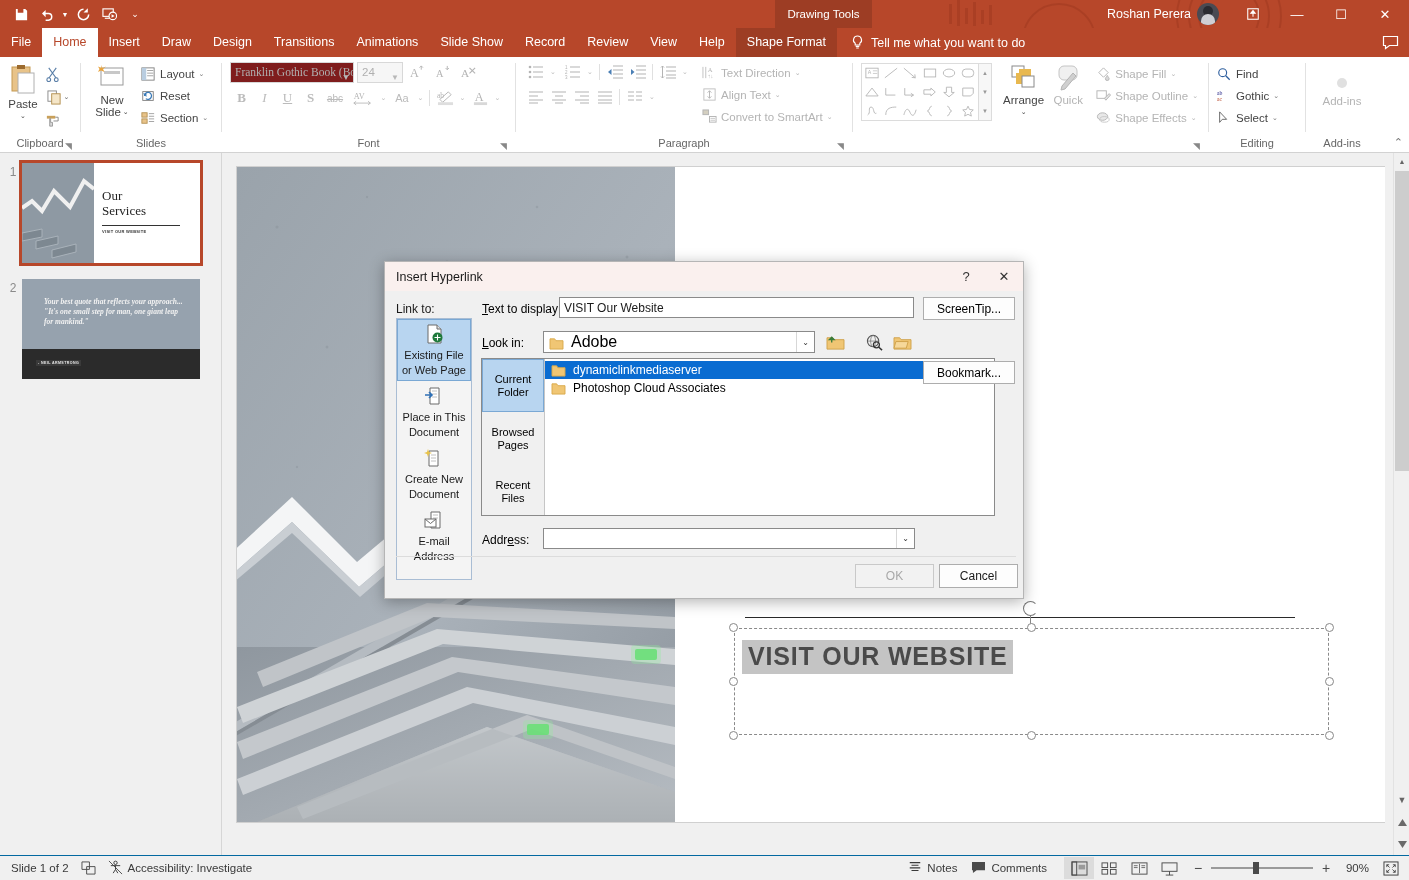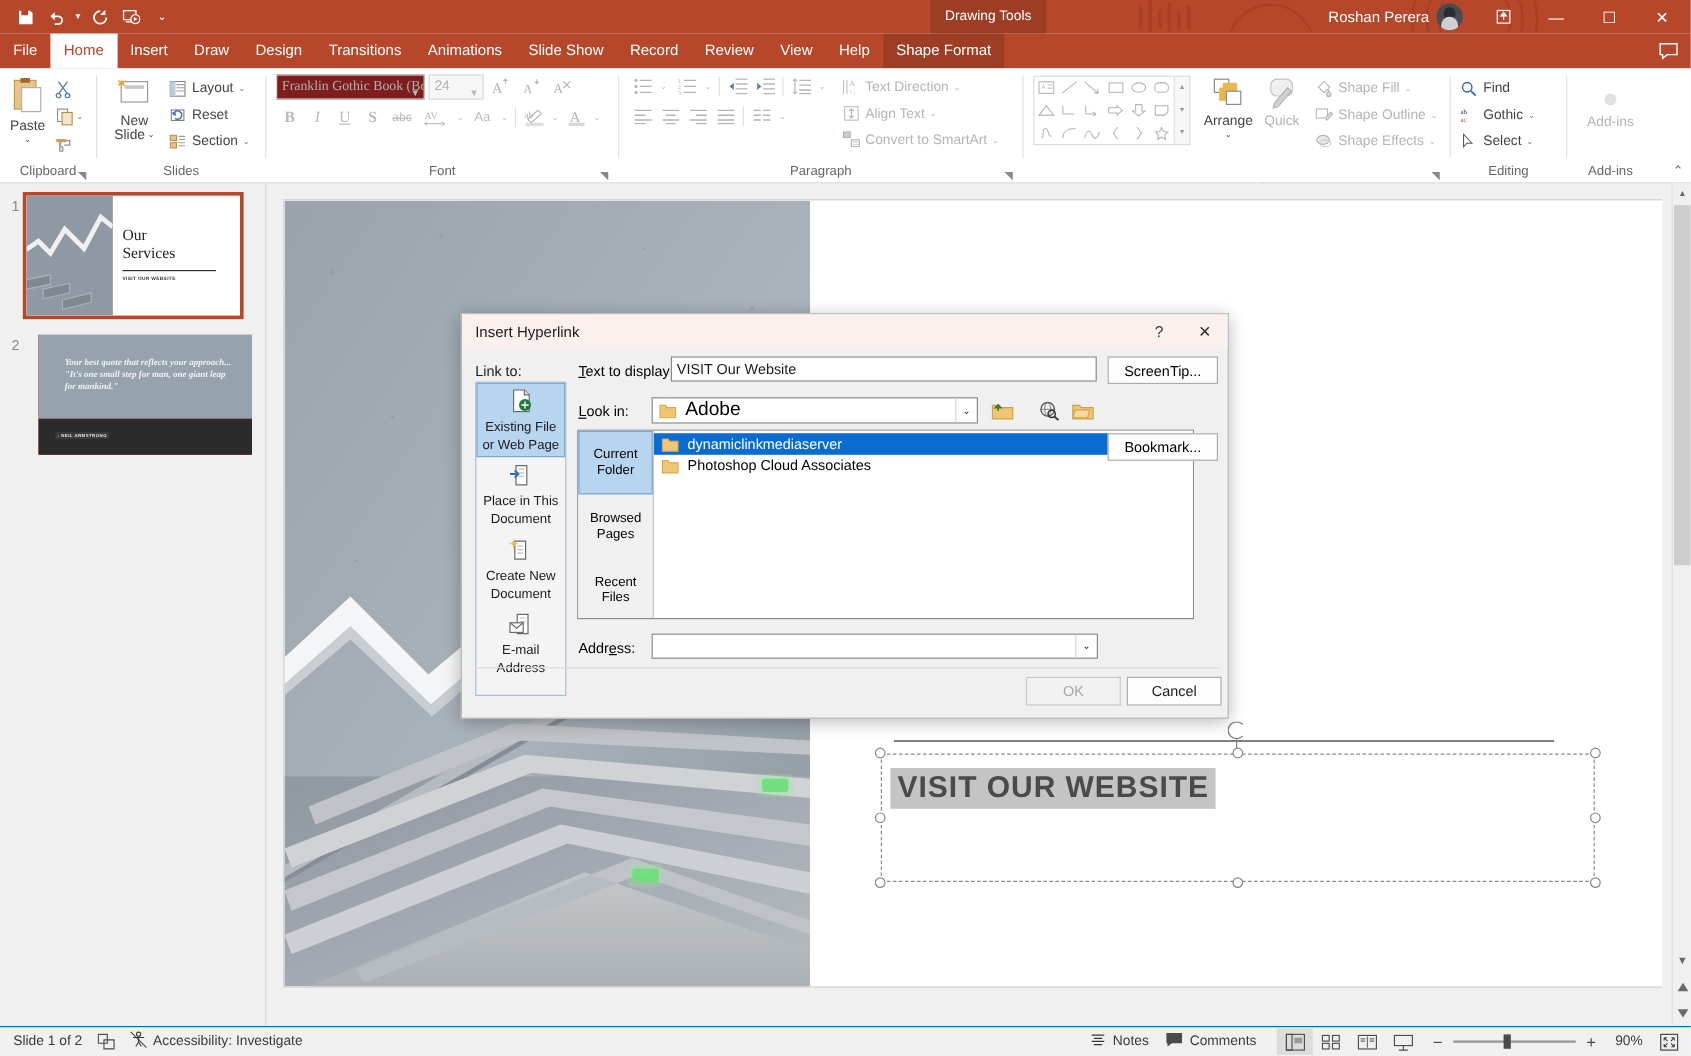--- a/index.html
+++ b/index.html
@@ -356,20 +356,29 @@
   <div class="tab">Draw</div>
   <div class="tab">Design</div>
   <div class="tab">Transitions</div>
   <div class="tab">Animations</div>
   <div class="tab">Slide Show</div>
   <div class="tab">Record</div>
   <div class="tab">Review</div>
   <div class="tab">View</div>
   <div class="tab">Help</div>
   <div class="tab ctx">Shape Format</div>
+  <div class="tellme">
+    <span class="bulb">
+      <svg width="13" height="15" viewBox="0 0 13 15">
+          <path d="M6.5 1a4 4 0 0 0-2.3 7.3V10h4.6V8.3A4 4 0 0 0 6.5 1z" fill="none" stroke="#fff" stroke-width="1.1"></path>
+          <path d="M4.7 11.4h3.6M5.2 13h2.6" stroke="#fff" stroke-width="1.1"></path>
+        </svg>
+    </span>
+    <span>Tell me what you want to do</span>
+  </div>
   <div class="share-ico">
     <svg width="17" height="15" viewBox="0 0 17 15">
         <path d="M1.5 1.5h14v9h-8l-4 3v-3h-2z" fill="none" stroke="#fff" stroke-width="1.2"></path>
       </svg>
   </div>
 </div>
 
 <div class="ribbon">
 
   <div class="rgroup" style="width:80px;">
@@ -904,21 +913,21 @@
           <div>Our</div>
           <div>Services</div>
         </div>
         <div style="position:absolute;left:80px;top:62px;width:78px;height:1px;background:#333;"></div>
         <div style="position:absolute;left:80px;top:66px;font-size:4px;font-weight:bold;color:#333;letter-spacing:.3px;">VISIT OUR WEBSITE</div>
       </div>
     </div>
 
     <div class="thumb-item" style="left:4px;top:126px;">
       <div class="thumb-num">2</div>
-      <div class="thumb-box" style="background:#b91c1c;margin-left:10px;">
+      <div class="thumb-box" style="background:#b91c1c;">
         <div style="position:absolute;left:0;top:0;right:0;height:70px;background:#96a2ae;"></div>
         <div style="position:absolute;left:0;bottom:0;right:0;height:30px;background:#2b2b2b;"></div>
         <div style="position:absolute;left:22px;top:18px;right:14px;font-family:'Liberation Serif',serif;font-style:italic;font-weight:bold;font-size:7.5px;line-height:10px;color:#f2f2f2;">Your best quote that reflects your approach...  "It's one small step for man, one giant leap for mankind."</div>
         <div style="position:absolute;left:14px;bottom:13px;font-size:3.6px;font-weight:bold;letter-spacing:.4px;color:#e8e8e8;background:#3a3a3a;padding:1px 2px;">- NEIL ARMSTRONG</div>
       </div>
     </div>
   </div>
 
   <div class="canvas-area">
     <div class="slide">

